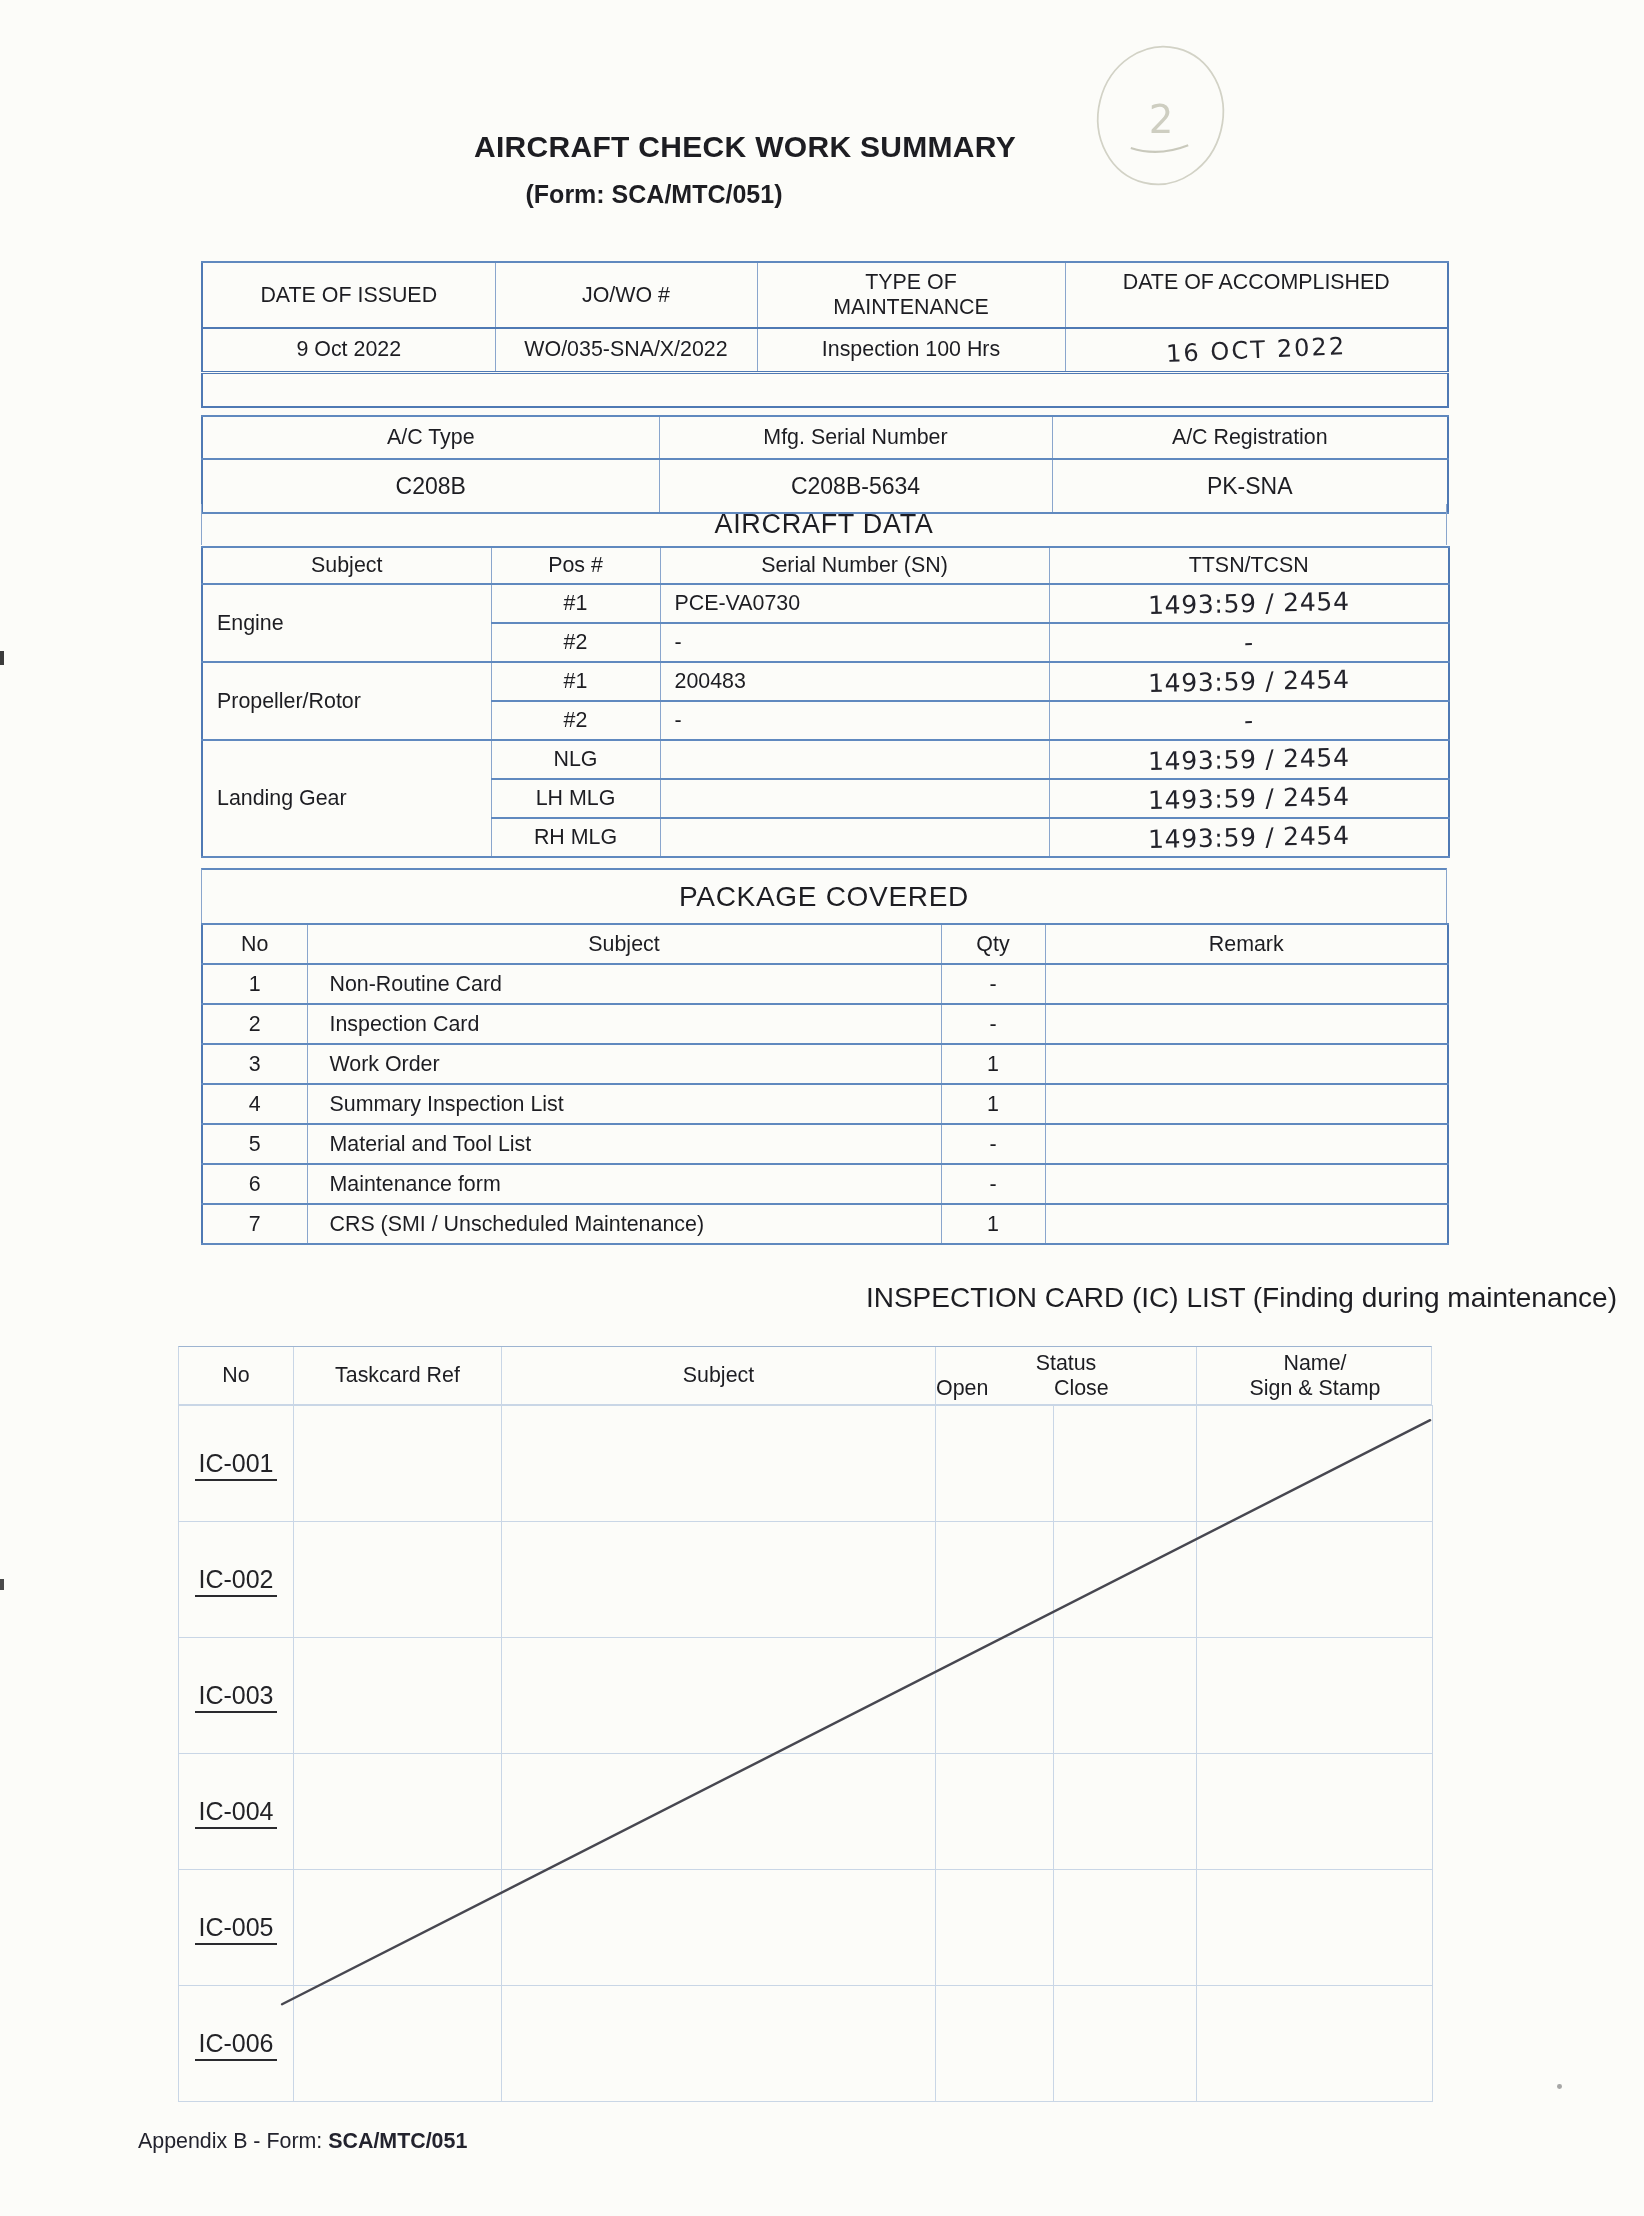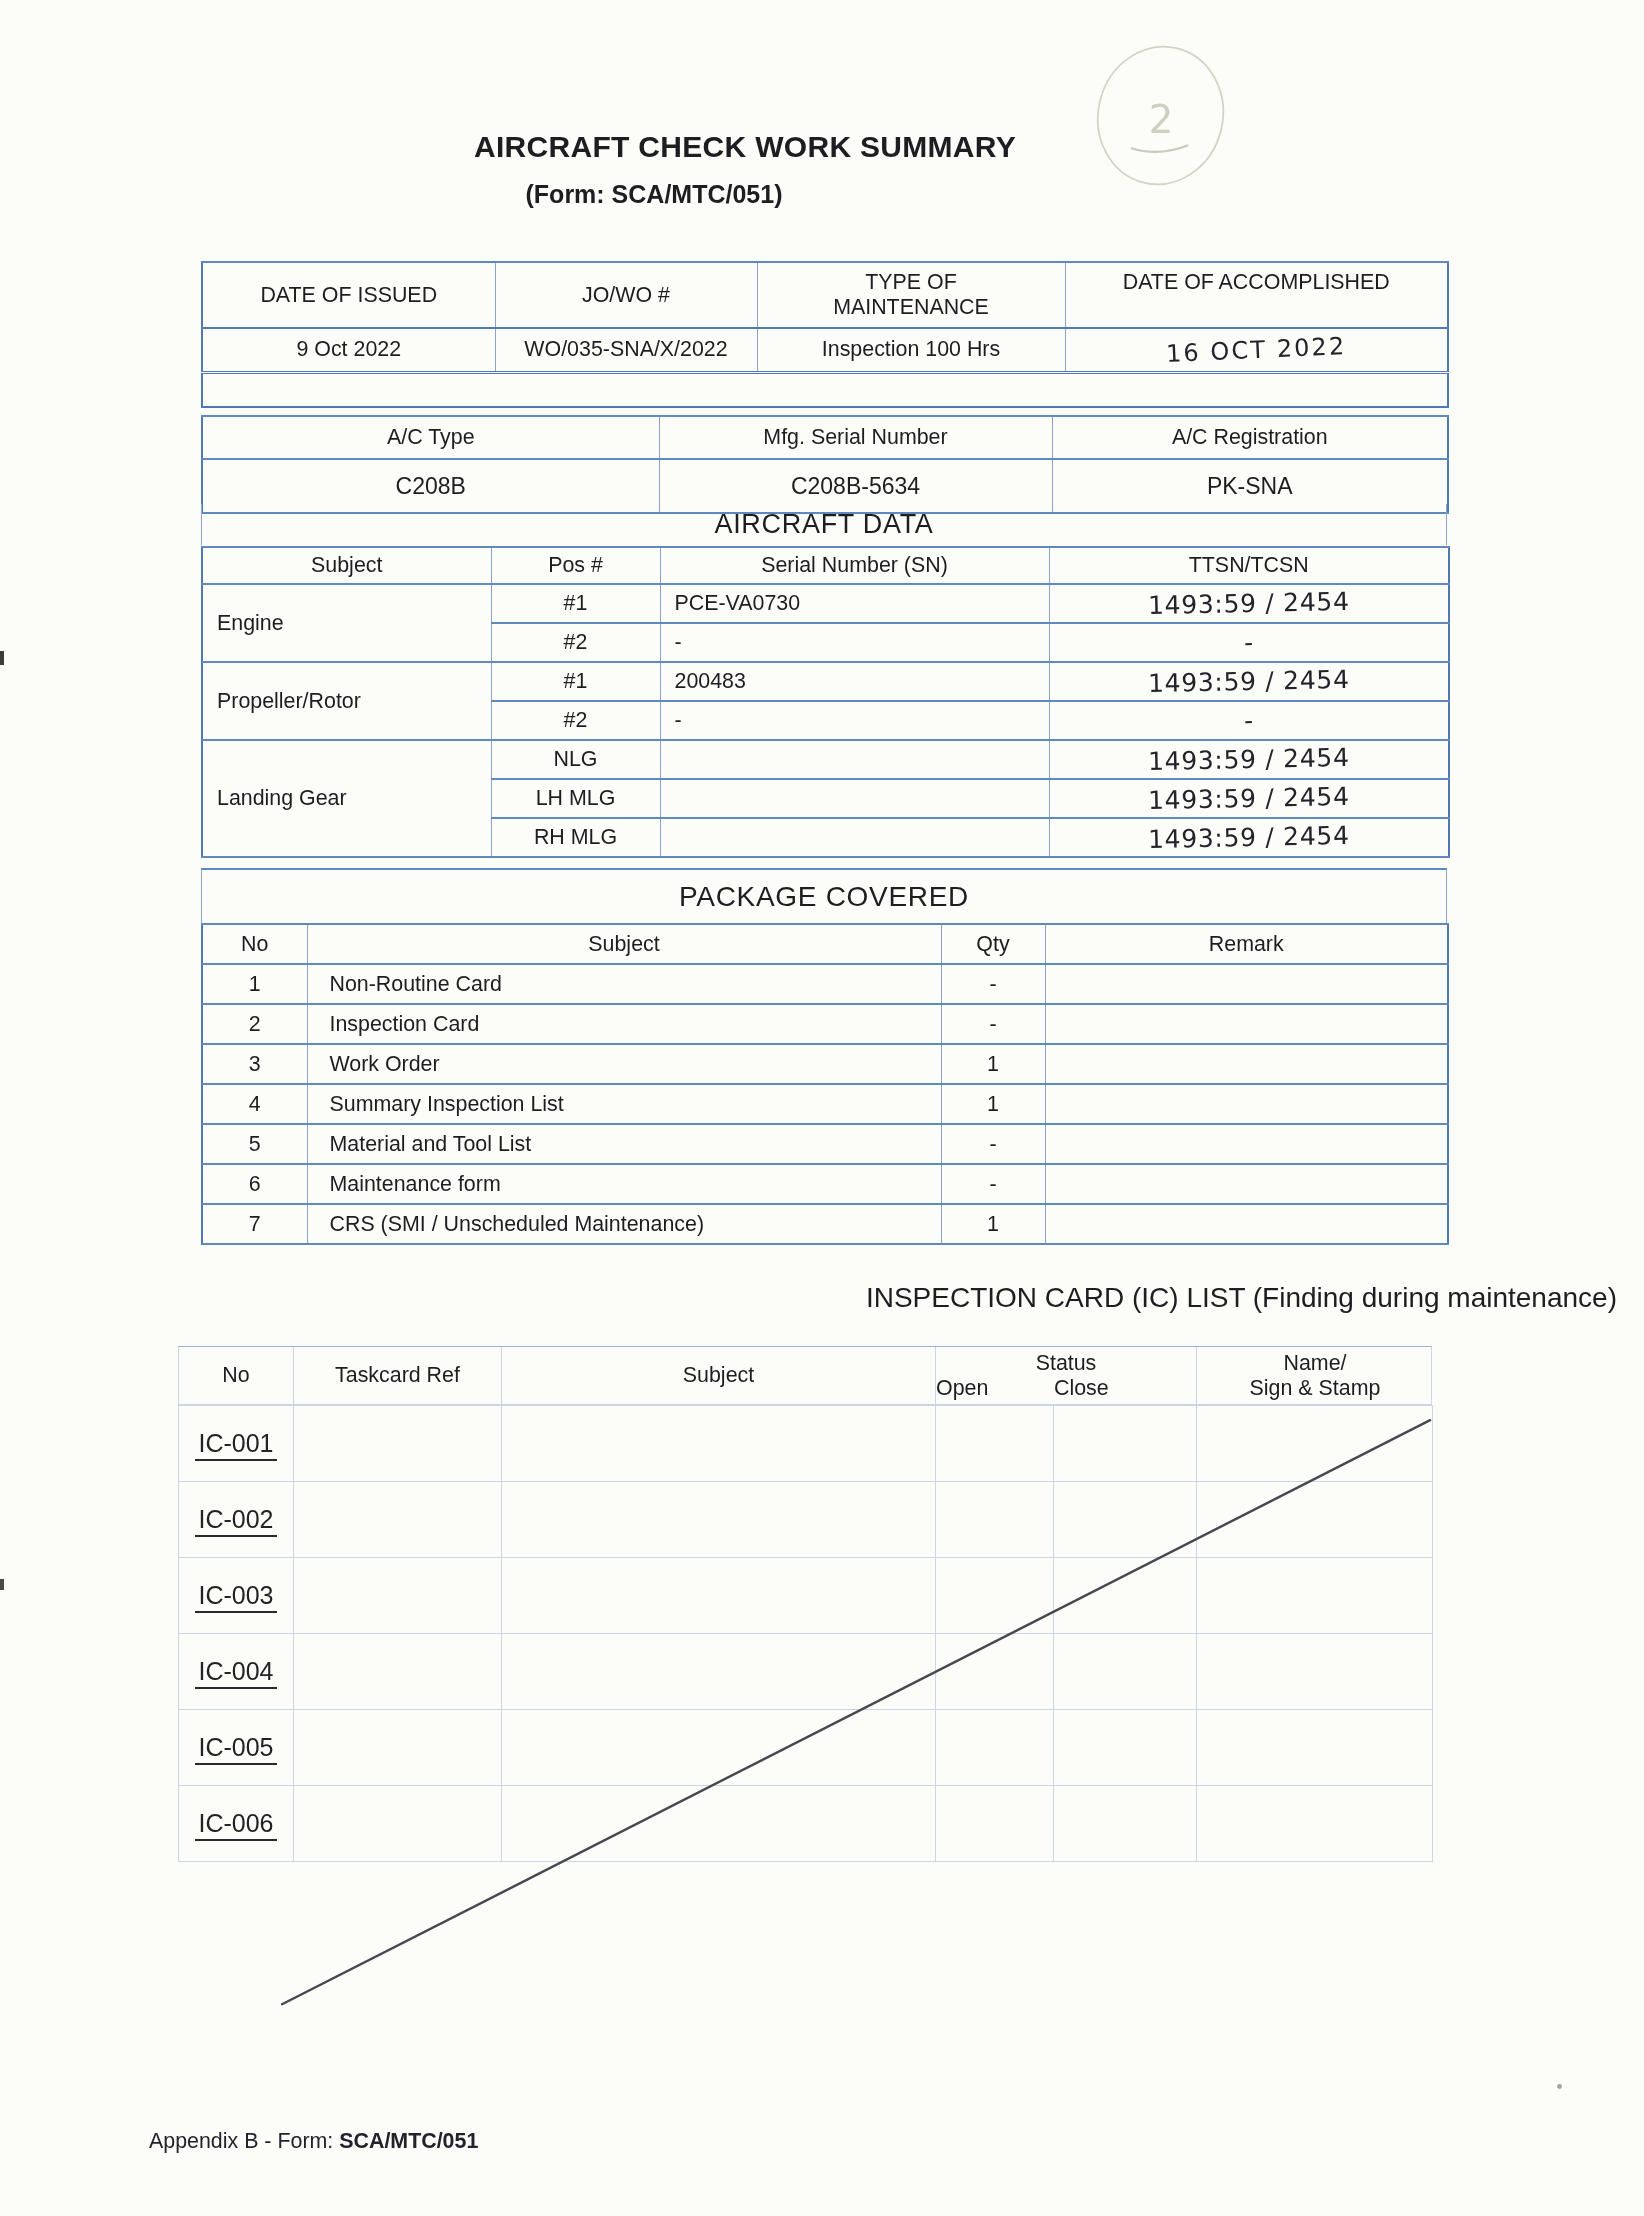--- a/index.html
+++ b/index.html
@@ -80,33 +80,33 @@
     border-top:1.4px solid #9db4d1; border-bottom:0.7px solid var(--line-faint);
     border-left:0.7px solid var(--line-faint); border-right:0.7px solid var(--line-faint);
   }
   .ic-header > div{ display:flex; align-items:center; justify-content:center; font-size:21.4px;
     border-right:0.7px solid var(--line-faint); }
   .ic-header > div:last-child{ border-right:none; }
   .ic-status{ flex-direction:column; justify-content:center; padding:1.4px 0; }
   .ic-status .oc{ display:grid; grid-template-columns:118px 143px; width:100%; }
   .ic-name{ flex-direction:column; }
   .ic-body{ left:178px; top:1405px; width:1254px; }
-  .ic-body td{ height:76px; border:0.7px solid var(--line-faint); }
+  .ic-body td{ height:116px; border:0.7px solid var(--line-faint); }
   .ic-body{ border:0.7px solid var(--line-faint2); }
   .ic-label{ font-size:25px; color:#232327; border-bottom:2.1px solid #2a2a2e; padding:0 3.5px 2.1px 3.5px; }
 
   .diag-svg{ position:absolute; left:178px; top:1405px; width:1254px; height:602px; pointer-events:none; }
 
   
   .hw{ font-family:"DejaVu Sans", sans-serif; font-size:25px; color:var(--hw);
     display:inline-block; transform:rotate(-1.2deg); letter-spacing:0.7px; }
   .hw-date{ font-size:24px; transform:rotate(-2.5deg); letter-spacing:2.1px; }
 
   
-  .footer{ position:absolute; left:149px; top:2129px; font-size:21.4px; color:#23232e; }
+  .footer{ position:absolute; left:138px; top:2129px; font-size:21.4px; color:#23232e; }
   .footer b{ font-weight:bold; }
 
   
   .pencil-svg{ position:absolute; left:1081px; top:29px; width:166px; height:173px; }
 
   
   .tick1{ position:absolute; left:0; top:651px; width:4.1px; height:14px; background:#3c3c3c; }
   .tick2{ position:absolute; left:0; top:1579px; width:3.5px; height:11px; background:#4a4a4a; }
   .dot1{ position:absolute; left:1557px; top:2084px; width:4.8px; height:4.8px; border-radius:50%; background:#8a8a8a; opacity:.75; }
 </style>

